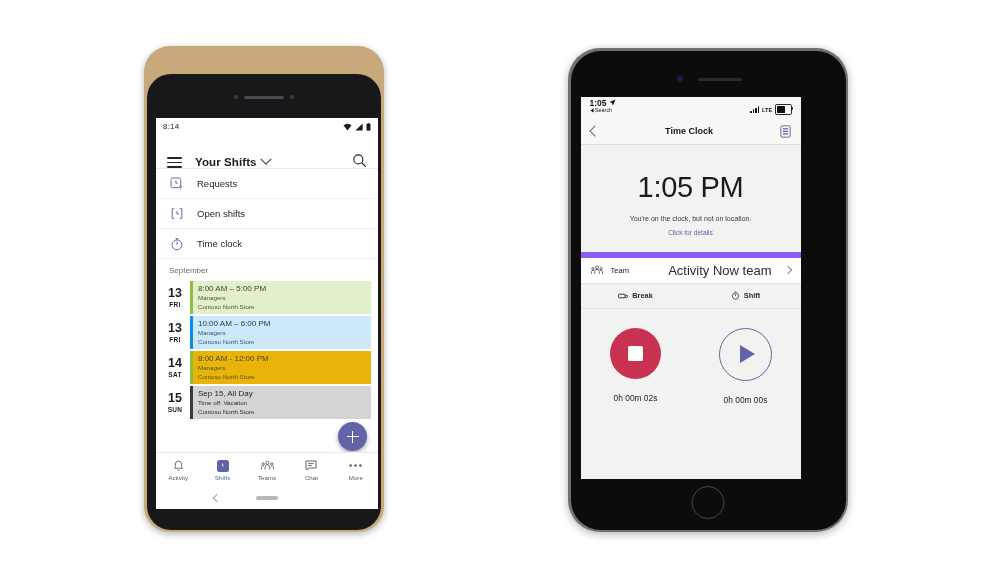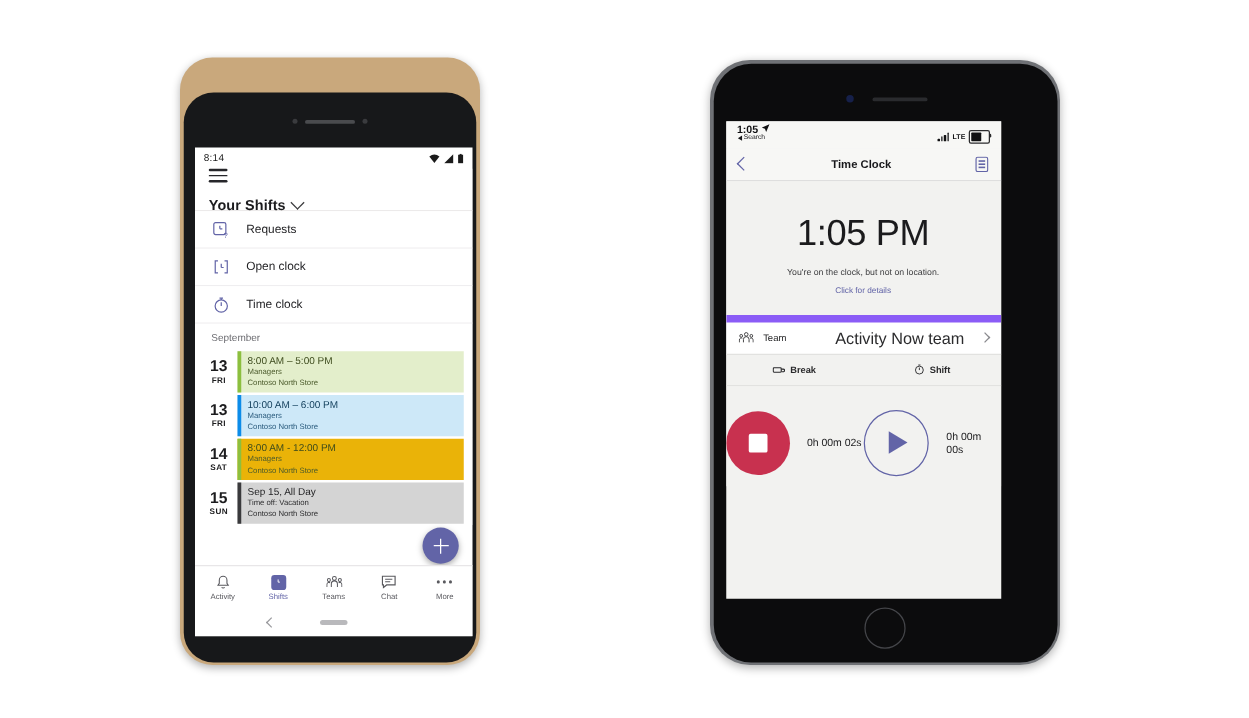--- a/index.html
+++ b/index.html
@@ -30,22 +30,22 @@
     position:absolute;left:9px;top:44px;width:222px;height:391px;
     background:#ffffff;overflow:hidden;
   }
 
   .a-status{
     height:17px;display:flex;align-items:center;justify-content:space-between;
     padding:0 7px;font-size:8px;color:#1b1b1b;letter-spacing:.2px;
   }
   .a-status-icons{display:flex;align-items:center;gap:3px;}
   .a-appbar{
-    height:33px;display:flex;align-items:flex-start;padding:0 11px;gap:13px;
-    background:#fff;border-bottom:1px solid #eceaea;flex-direction:column;
+    height:33px;display:flex;align-items:flex-end;padding:0 11px;gap:13px;
+    background:#fff;border-bottom:1px solid #eceaea;
   }
   .hamburger{display:flex;flex-direction:column;gap:3px;width:15px;cursor:pointer;}
   .hamburger i{display:block;height:1.6px;background:#26262a;border-radius:1px;}
   .a-title{font-size:11.5px;font-weight:bold;color:#1c1c1e;letter-spacing:.1px;}
   .a-title-wrap{display:flex;align-items:center;gap:5px;flex:1;}
   .chev-dn{width:7px;height:7px;border-right:1.4px solid #3a3a3c;border-bottom:1.4px solid #3a3a3c;transform:rotate(45deg) translate(-2px,-2px);}
 
   .a-menu-item{
     height:29px;display:flex;align-items:center;gap:13px;padding:0 13px;
     border-bottom:1px solid #efeef0;background:#fff;cursor:pointer;
@@ -145,21 +145,21 @@
     height:25px;background:#fff;border-top:6px solid #8b5cf6;border-bottom:1px solid #e2e2e0;
     display:flex;align-items:center;padding:0 10px;gap:8px;cursor:pointer;
   }
   .ip-teamlbl{font-size:7.6px;color:#1b1b1d;flex:1;}
   .ip-teamval{font-size:13px;color:#2b2b2d;}
   .ip-chev{width:5px;height:5px;border-right:1.3px solid #89898d;border-top:1.3px solid #89898d;transform:rotate(45deg);margin-left:5px;}
 
   .ip-ctrlhdr{display:flex;background:#f2f2f0;height:24px;border-bottom:1px solid #e2e2e0;}
   .ip-ctrlhdr > div{flex:1;display:flex;align-items:center;justify-content:center;gap:4px;font-size:7.4px;font-weight:bold;color:#2a2a2c;}
   .ip-ctrls{display:flex;background:#f2f2f0;padding:19px 0 8px;}
-  .ip-ctrl{flex:1;display:flex;align-items:center;gap:14px;}
+  .ip-ctrl{flex:1;display:flex;flex-direction:column;align-items:center;gap:14px;}
   .big-circle{width:51px;height:51px;border-radius:50%;display:flex;align-items:center;justify-content:center;cursor:pointer;}
   .stop-circle{background:#c8314f;}
   .stop-sq{width:15px;height:15px;background:#fff;border-radius:1.5px;}
   .play-circle{border:1.5px solid #6264a7;background:transparent;}
   .play-tri{width:0;height:0;border-left:15px solid #6264a7;border-top:9px solid transparent;border-bottom:9px solid transparent;margin-left:4px;}
   .ctrl-time{font-size:8.4px;color:#1b1b1d;}
 </style>
 </head>
 <body>
 
@@ -219,21 +219,21 @@
 
         <div class="a-menu-item">
           <span class="mi-icon">
             <svg width="14" height="14" viewBox="0 0 16 16">
               <path d="M5 2H2.5v11H5" fill="none" stroke="#6264a7" stroke-width="1.1"></path>
               <path d="M11 2h2.5v11H11" fill="none" stroke="#6264a7" stroke-width="1.1"></path>
               <line x1="8" y1="4.6" x2="8" y2="8" stroke="#6264a7" stroke-width="1.1"></line>
               <line x1="8" y1="8" x2="10.2" y2="8" stroke="#6264a7" stroke-width="1.1"></line>
             </svg>
           </span>
-          <span class="lbl">Open clock</span>
+          <span class="lbl">Open shifts</span>
         </div>
 
         <div class="a-menu-item">
           <span class="mi-icon">
             <svg width="14" height="14" viewBox="0 0 16 16">
               <circle cx="8" cy="9" r="5.6" fill="none" stroke="#6264a7" stroke-width="1.1"></circle>
               <line x1="8" y1="5.4" x2="8" y2="9" stroke="#6264a7" stroke-width="1.1"></line>
               <line x1="6.4" y1="1.8" x2="9.6" y2="1.8" stroke="#6264a7" stroke-width="1.1"></line>
               <line x1="8" y1="1.8" x2="8" y2="3.4" stroke="#6264a7" stroke-width="1.1"></line>
             </svg>

